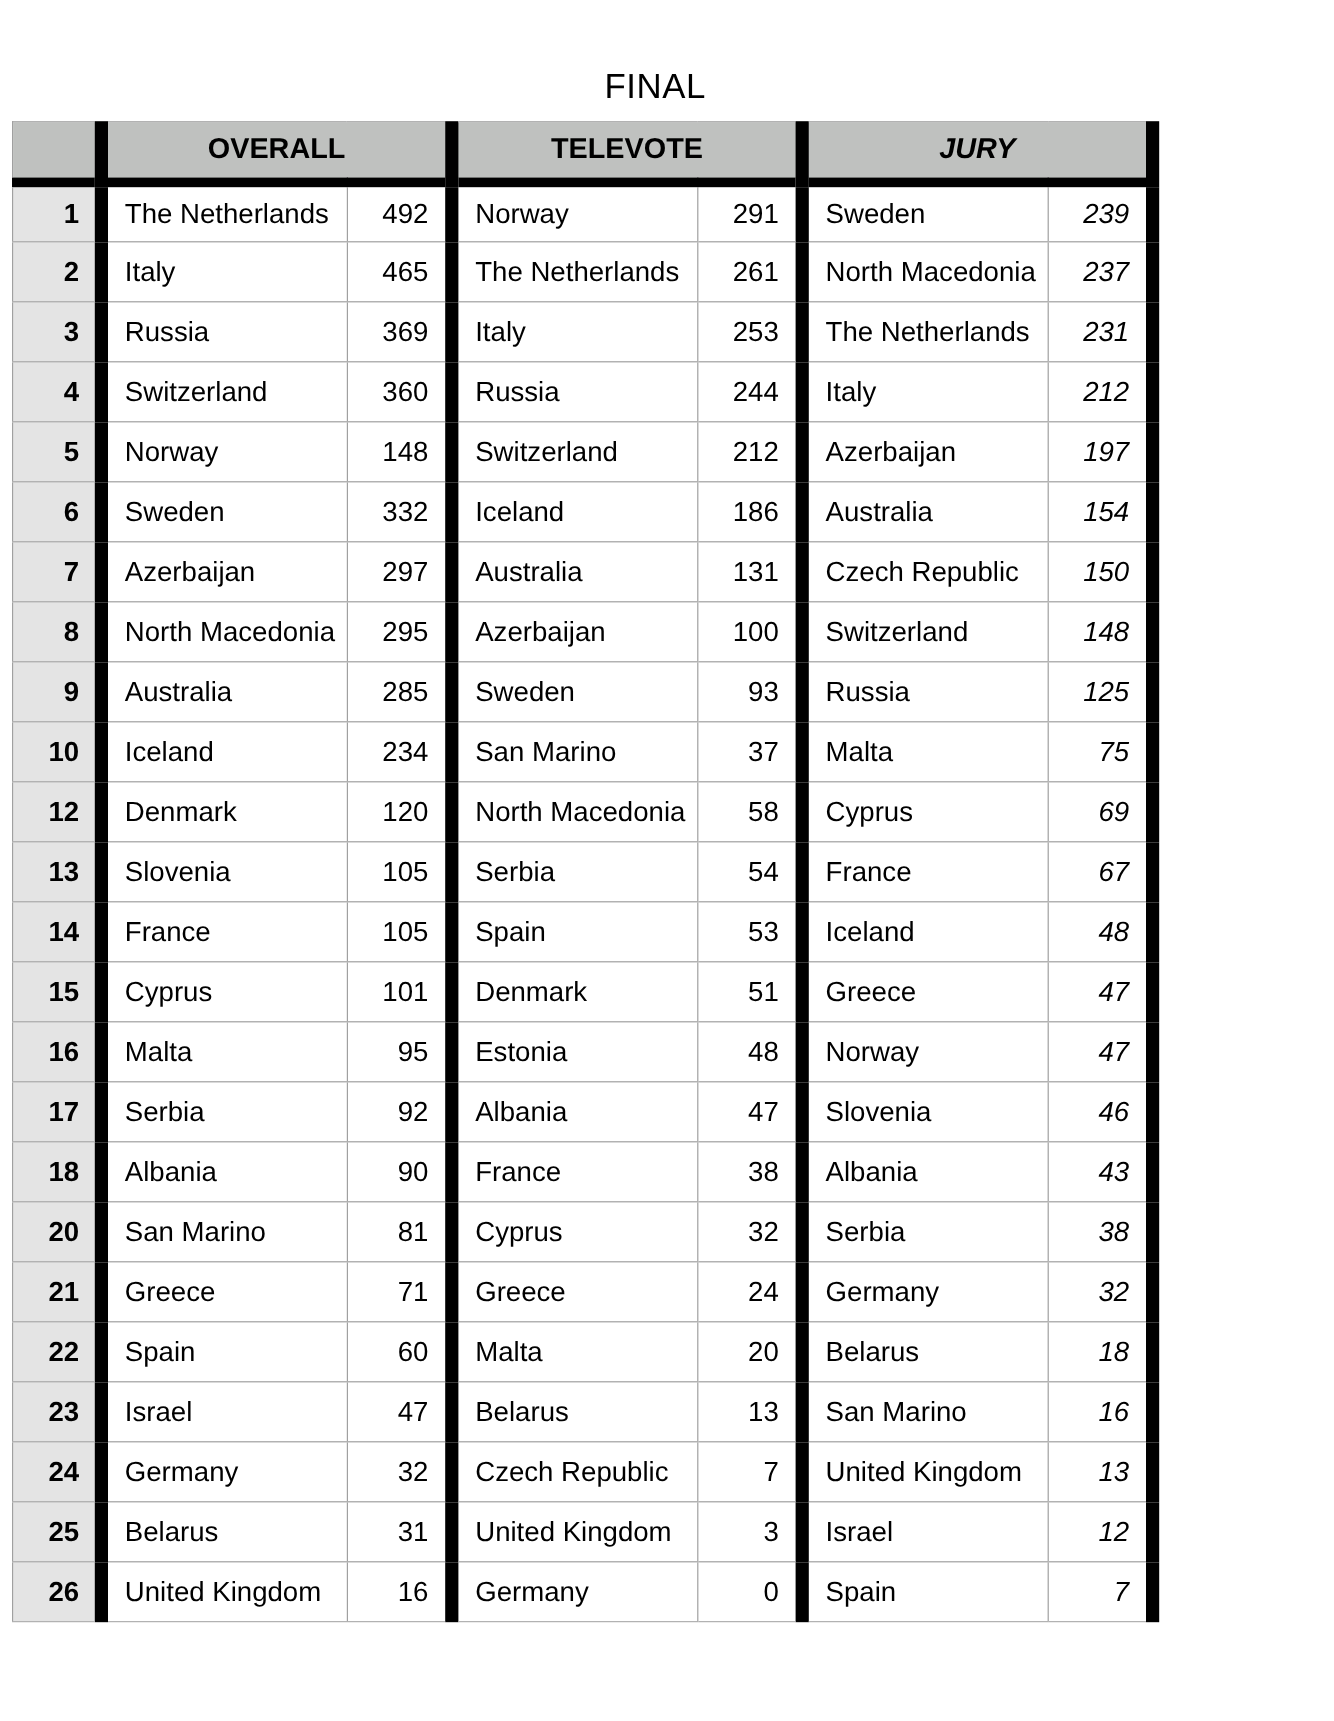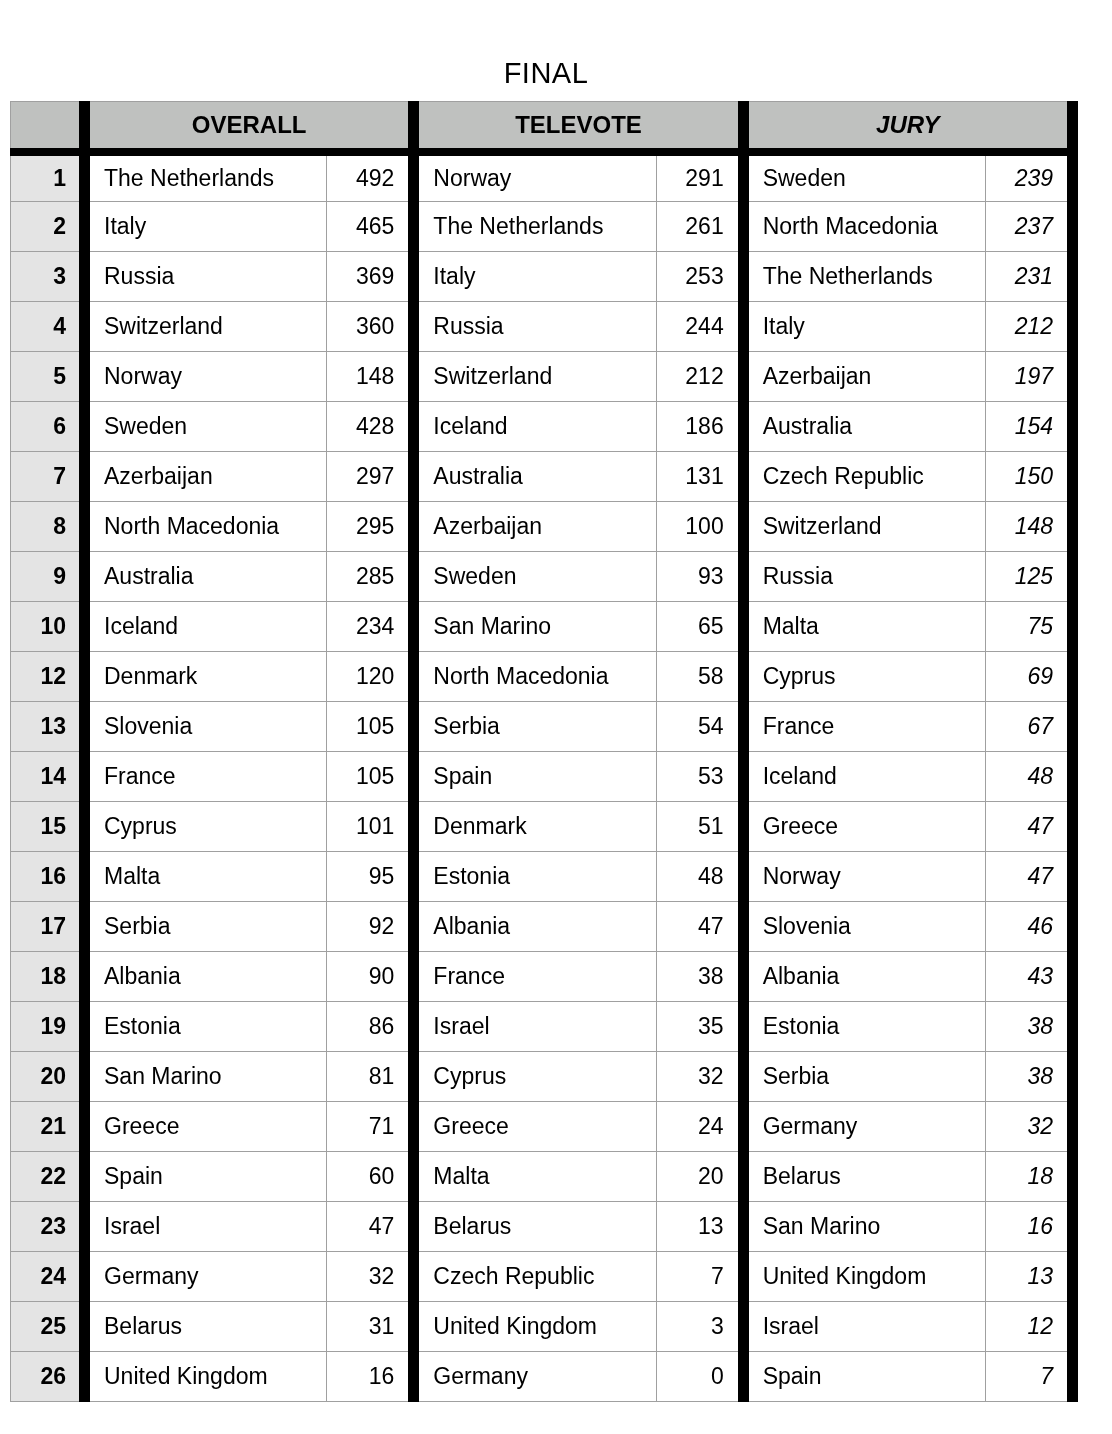--- a/index.html
+++ b/index.html
@@ -16,21 +16,21 @@
     font-size: 29px;
     font-weight: 400;
     padding: 13px 0 11px 0;
     letter-spacing: 0.5px;
     margin-top: 44px;
   }
   table.results {
     border-collapse: collapse;
     table-layout: fixed;
     margin-left: 10px;
-    width: 1068px;
+    width: 956px;
     border: 1.5px solid var(--grid-line, #a0a0a0);
   }
   col.rank-col    { width: 74px; }
   col.country-col { width: auto; }
   col.score-col   { width: 87px; }
   th, td {
     height: 50px;
     box-sizing: border-box;
     padding: 0;
     overflow: hidden;
@@ -133,21 +133,21 @@
         <td class="country sec-start">Norway</td>
         <td class="score">148</td>
         <td class="country sec-start">Switzerland</td>
         <td class="score">212</td>
         <td class="country sec-start">Azerbaijan</td>
         <td class="score table-end">197</td>
       </tr>
       <tr>
         <td class="rank">6</td>
         <td class="country sec-start">Sweden</td>
-        <td class="score">428</td>
+        <td class="score">332</td>
         <td class="country sec-start">Iceland</td>
         <td class="score">186</td>
         <td class="country sec-start">Australia</td>
         <td class="score table-end">154</td>
       </tr>
       <tr>
         <td class="rank">7</td>
         <td class="country sec-start">Azerbaijan</td>
         <td class="score">297</td>
         <td class="country sec-start">Australia</td>
@@ -171,21 +171,21 @@
         <td class="country sec-start">Sweden</td>
         <td class="score">93</td>
         <td class="country sec-start">Russia</td>
         <td class="score table-end">125</td>
       </tr>
       <tr>
         <td class="rank">10</td>
         <td class="country sec-start">Iceland</td>
         <td class="score">234</td>
         <td class="country sec-start">San Marino</td>
-        <td class="score">65</td>
+        <td class="score">37</td>
         <td class="country sec-start">Malta</td>
         <td class="score table-end">75</td>
       </tr>
       <tr>
         <td class="rank">12</td>
         <td class="country sec-start">Denmark</td>
         <td class="score">120</td>
         <td class="country sec-start">North Macedonia</td>
         <td class="score">58</td>
         <td class="country sec-start">Cyprus</td>
@@ -239,29 +239,20 @@
       <tr>
         <td class="rank">18</td>
         <td class="country sec-start">Albania</td>
         <td class="score">90</td>
         <td class="country sec-start">France</td>
         <td class="score">38</td>
         <td class="country sec-start">Albania</td>
         <td class="score table-end">43</td>
       </tr>
       <tr>
-        <td class="rank">19</td>
-        <td class="country sec-start">Estonia</td>
-        <td class="score">86</td>
-        <td class="country sec-start">Israel</td>
-        <td class="score">35</td>
-        <td class="country sec-start">Estonia</td>
-        <td class="score table-end">38</td>
-      </tr>
-      <tr>
         <td class="rank">20</td>
         <td class="country sec-start">San Marino</td>
         <td class="score">81</td>
         <td class="country sec-start">Cyprus</td>
         <td class="score">32</td>
         <td class="country sec-start">Serbia</td>
         <td class="score table-end">38</td>
       </tr>
       <tr>
         <td class="rank">21</td>

